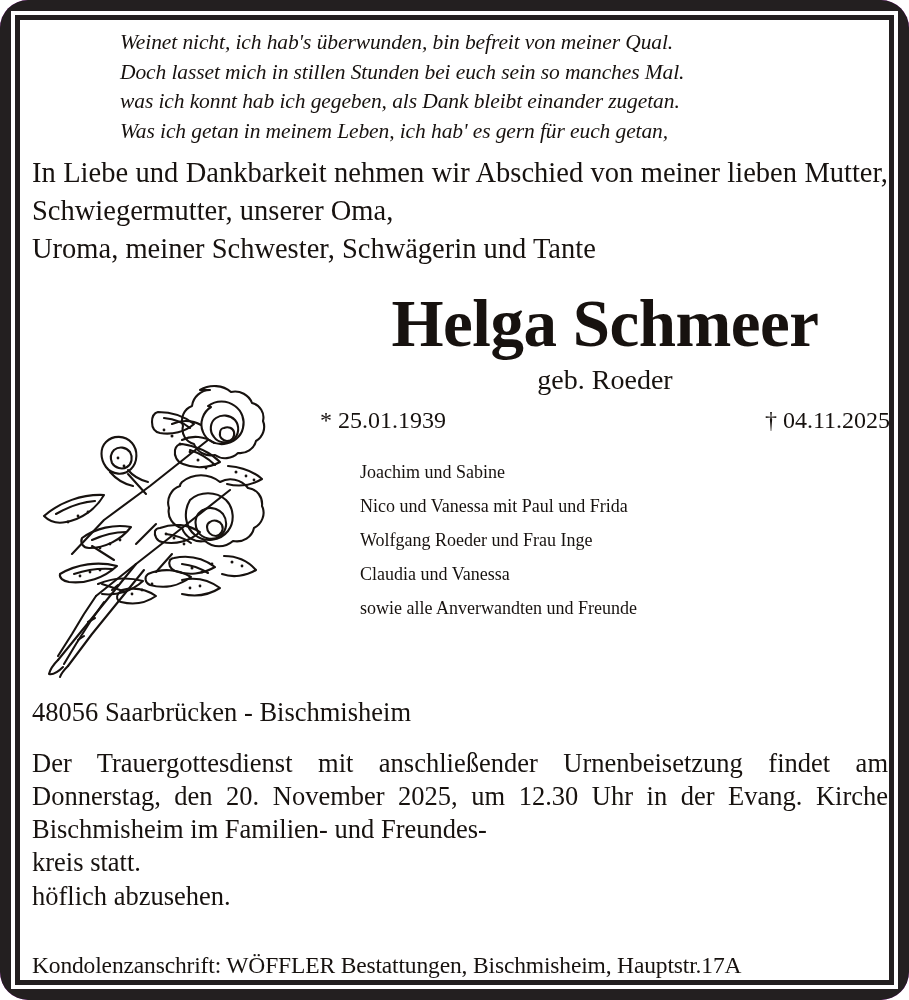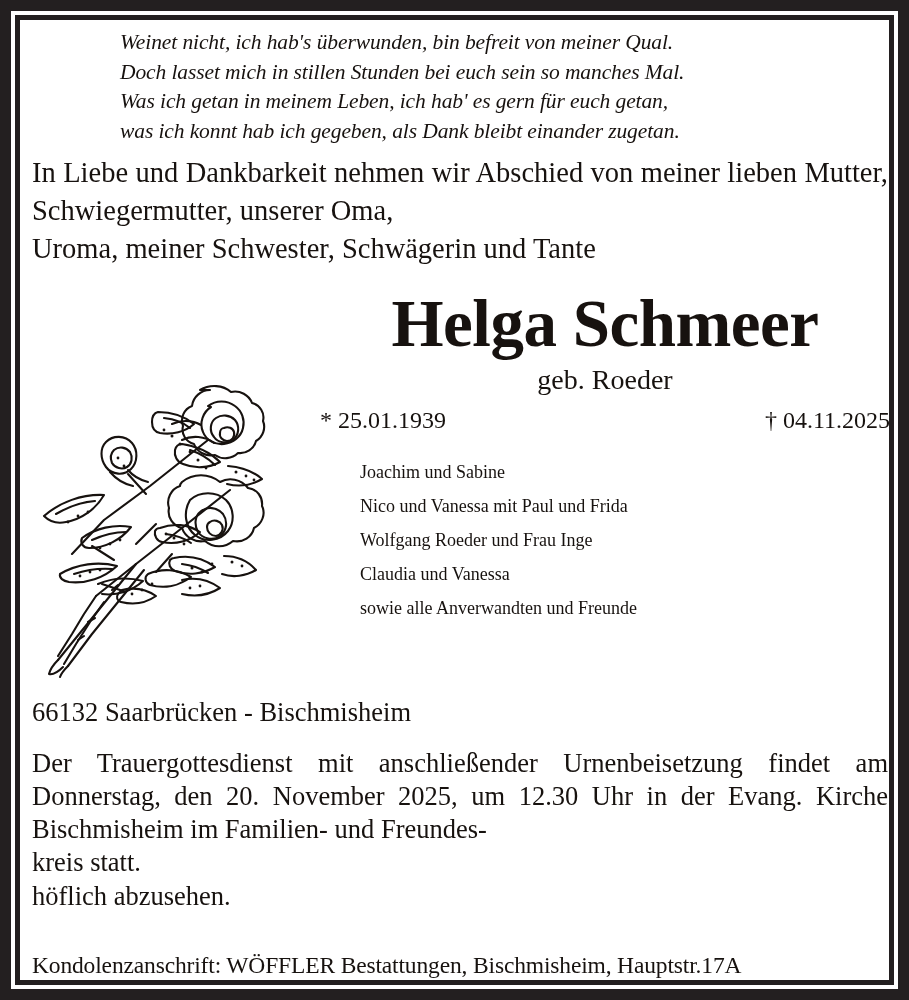--- a/index.html
+++ b/index.html
@@ -10,20 +10,21 @@
 
   .notice {
     position: relative;
     width: 909px;
     height: 1000px;
     box-sizing: border-box;
     background: #d946ef;
     font-family: "Liberation Serif", "DejaVu Serif", serif;
     color: #17120f;
     overflow: hidden;
+    border-radius: 28px;
   }
 
   
   .border-outer {
     position: absolute;
     inset: 0;
     background: #231f20;
   }
   .border-gap {
     position: absolute;
@@ -184,22 +185,22 @@
 
   <div class="border-outer"></div>
   <div class="border-gap"></div>
   <div class="border-inner"></div>
 
   <div class="paper">
 
     <div class="verse">
       <div>Weinet nicht, ich hab's überwunden, bin befreit von meiner Qual.</div>
       <div>Doch lasset mich in stillen Stunden bei euch sein so manches Mal.</div>
+      <div>was ich konnt hab ich gegeben, als Dank bleibt einander zugetan.</div>
       <div>Was ich getan in meinem Leben, ich hab' es gern für euch getan,</div>
-      <div>was ich konnt hab ich gegeben, als Dank bleibt einander zugetan.</div>
     </div>
 
     <div class="intro">
       <span>In Liebe und Dankbarkeit nehmen wir Abschied von meiner lieben Mutter, Schwiegermutter, unserer Oma,</span>
       <span class="last-line">Uroma, meiner Schwester, Schwägerin und Tante</span>
     </div>
 
     <div class="name-block">
       <div class="deceased-name">Helga Schmeer</div>
       <div class="maiden-name">geb. Roeder</div>
@@ -328,21 +329,21 @@
     </div>
 
     <div class="survivors">
       <div>Joachim und Sabine</div>
       <div>Nico und Vanessa mit Paul und Frida</div>
       <div>Wolfgang Roeder und Frau Inge</div>
       <div>Claudia und Vanessa</div>
       <div>sowie alle Anverwandten und Freunde</div>
     </div>
 
-    <div class="address">66132 Saarbrücken - Bischmisheim</div>
+    <div class="address">48056 Saarbrücken - Bischmisheim</div>
 
     <div class="service">
       <span>Der Trauergottesdienst mit anschließender Urnenbeisetzung findet am Donnerstag, den 20. November 2025, um 12.30 Uhr in der Evang. Kirche Bischmisheim im Familien- und Freundes-</span>
       <span class="last-line">kreis statt.</span>
     </div>
 
     <div class="request">
       <span class="last-line">höflich abzusehen.</span>
     </div>
 

